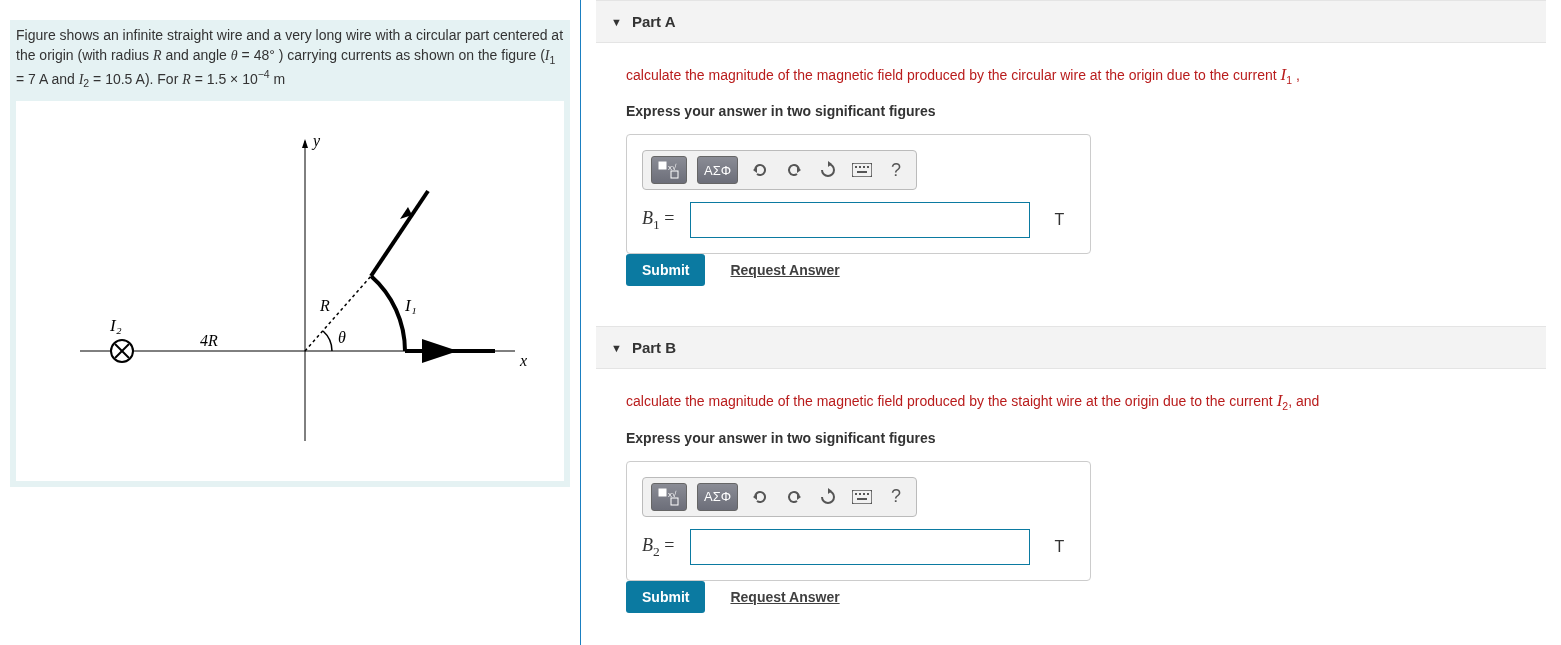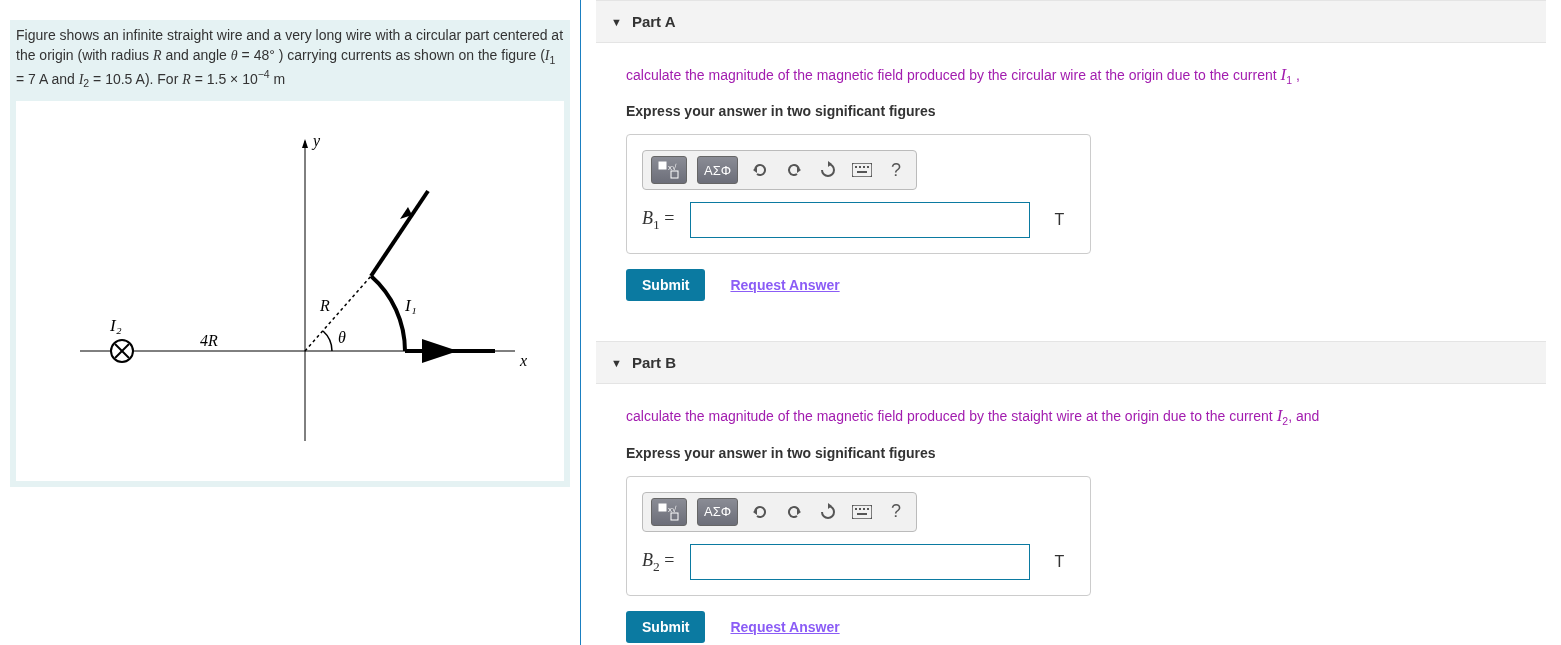--- a/index.html
+++ b/index.html
@@ -8,33 +8,33 @@
     .problem-box { background: #e5f2f3; padding: 6px; }
     .problem-text { font-size: 14px; line-height: 1.4; color: #333; margin-bottom: 10px; }
     .figure-box { background: #fff; margin-top: 10px; display: flex; justify-content: center; align-items: center; padding: 20px 5px; }
     .divider { width: 1px; background: #1a7fc1; }
     .right-panel { flex: 1; padding: 0 15px; }
     .part { margin-bottom: 20px; }
     .part-header { background: #f3f3f3; border-top: 1px solid #e4e4e4; border-bottom: 1px solid #e4e4e4; padding: 12px 15px; display: flex; align-items: center; cursor: pointer; }
     .part-header .chev { margin-right: 10px; color: #333; font-size: 11px; }
     .part-header .title { font-weight: bold; font-size: 15px; color: #333; }
     .part-body { padding: 20px 30px; }
-    .question-text { font-size: 14px; color: #a21caf; margin-bottom: 15px; line-height: 1.4; }
+    .question-text { font-size: 14px; color: #b91c1c; margin-bottom: 15px; line-height: 1.4; }
     .instr { font-weight: bold; font-size: 14px; margin-bottom: 15px; margin-top: 16px; }
     .answer-box { border: 1px solid #ccc; border-radius: 4px; padding: 15px; width: 465px; }
     .toolbar { display: inline-flex; align-items: center; background: #f1f1f1; border: 1px solid #bbb; border-radius: 4px; padding: 5px 8px; gap: 10px; margin-bottom: 12px; }
     .tb-btn { background: linear-gradient(#8a8c95,#6c6e79); color: #fff; border: 1px solid #666; border-radius: 3px; padding: 4px 6px; display: flex; align-items: center; justify-content: center; cursor: pointer; height: 28px; min-width: 34px; font-size: 13px; }
     .tb-icon { color: #555; cursor: pointer; display: flex; align-items: center; justify-content: center; width: 24px; height: 24px; }
     .answer-row { display: flex; align-items: center; gap: 16px; }
     .var-label { font-family: 'Times New Roman', serif; font-style: italic; font-size: 18px; }
     .answer-input { width: 340px; height: 36px; border: 1px solid #0b7aa1; padding: 4px 8px; font-size: 14px; }
     .unit { font-size: 16px; margin-left: 8px; }
-    .actions { margin-top: 15px; display: flex; align-items: center; gap: 25px; }
+    .actions { display: flex; align-items: center; gap: 25px; }
     .submit-btn { background: #0b7aa1; color: #fff; border: none; border-radius: 3px; padding: 8px 16px; font-size: 14px; font-weight: bold; cursor: pointer; }
-    .request-link { color: #8b5cf6; font-weight: bold; text-decoration: underline; cursor: pointer; font-size: 14px; }
+    .request-link { color: #404040; font-weight: bold; text-decoration: underline; cursor: pointer; font-size: 14px; }
     .math-i { font-family: 'Times New Roman', serif; font-style: italic; }
     .sub { vertical-align: sub; font-size: 0.75em; }
     .sup { vertical-align: super; font-size: 0.75em; }
   </style>
 </head>
 <body>
 
 <div class="left-panel">
   <div class="problem-box">
     <div class="problem-text">

